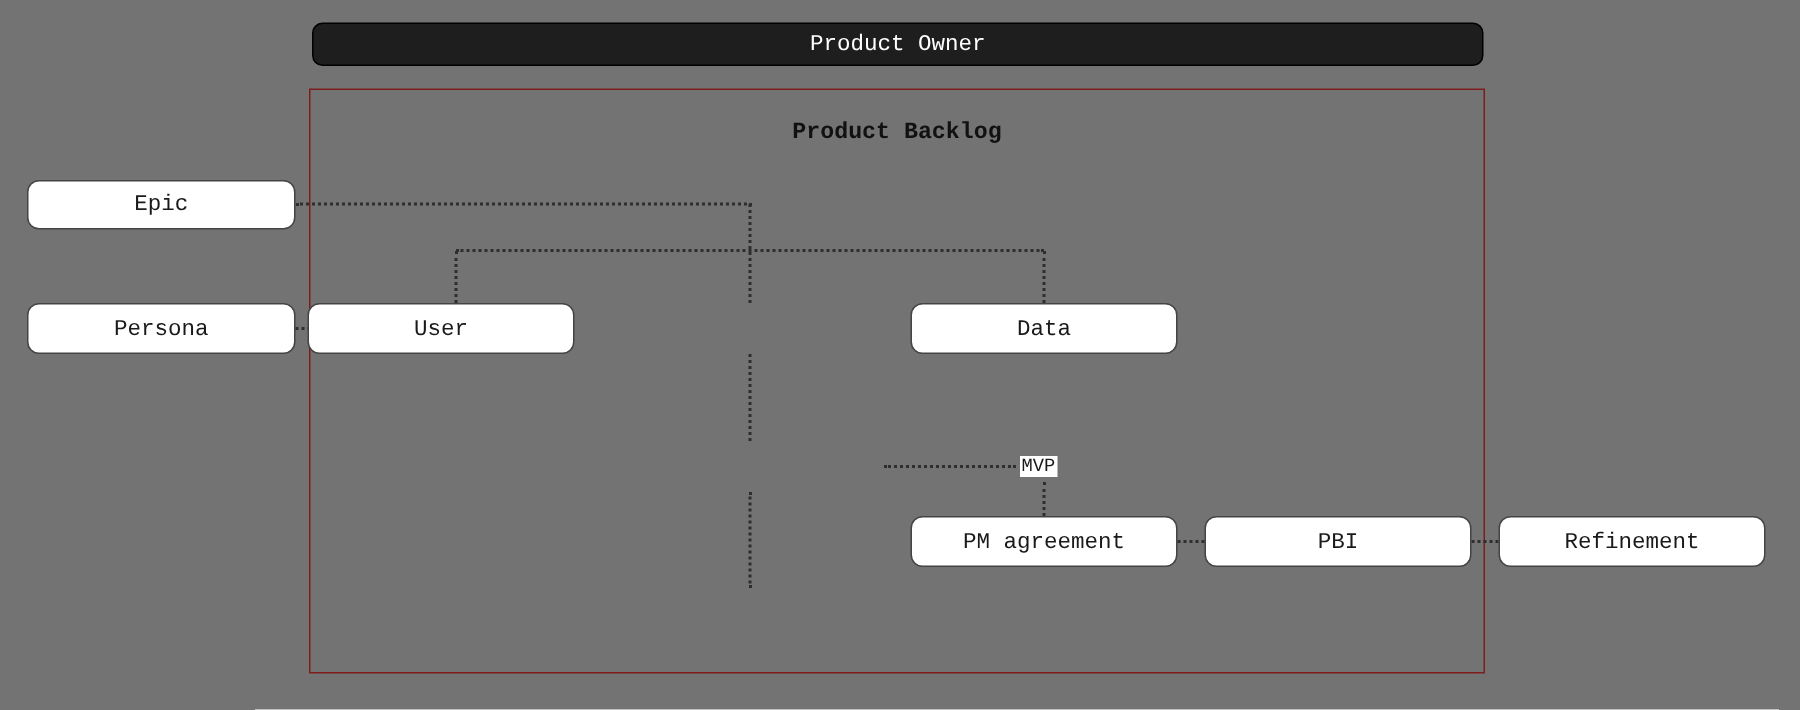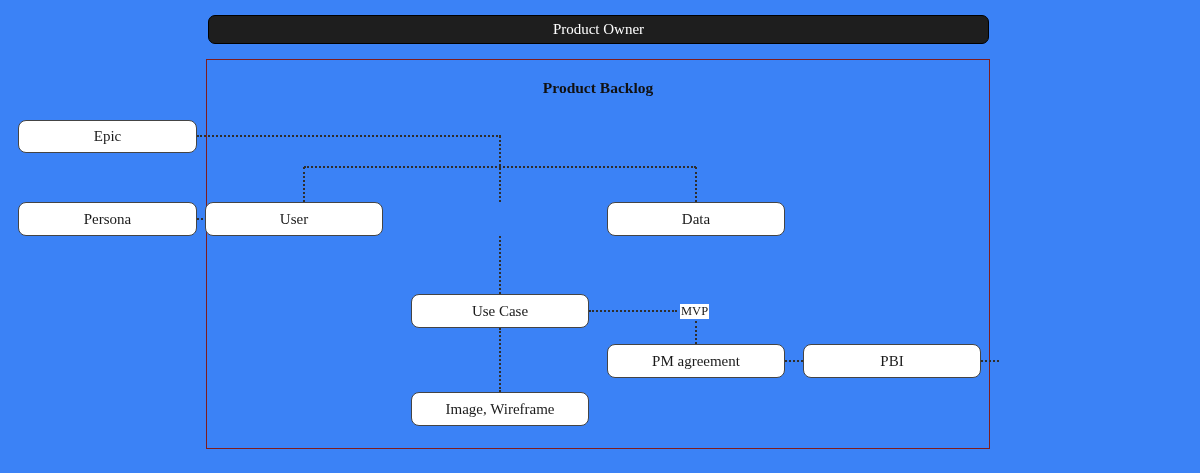--- a/index.html
+++ b/index.html
@@ -1,18 +1,18 @@
 <!DOCTYPE html>
 <html><head>
 <meta charset="utf-8">
 <style>
   html,body { margin:0; padding:0; background:#ffffff; }
   .canvas {
-    position:relative; width:1200px; height:473px; background:#3b82f6;
-    font-family:Liberation Serif, serif; overflow:hidden;
+    position:relative; width:1200px; height:473px; background:#737373;
+    font-family:Liberation Mono, monospace; overflow:hidden;
   }
   
   .po-bar {
     position:absolute; left:208px; top:15px; width:781px; height:29px;
     background:#1e1e1e; border:1px solid #000000; border-radius:7px;
     color:#ffffff; display:flex; align-items:center; justify-content:center;
     font-size:15px; box-sizing:border-box;
   }
   
   .backlog {
@@ -94,26 +94,23 @@
   </div>
   <div class="node" id="node-persona">
     <span>Persona</span>
   </div>
   <div class="node" id="node-user">
     <span>User</span>
   </div>
   <div class="node" id="node-data">
     <span>Data</span>
   </div>
-  <div class="node" id="node-use-case">
-    <span>Use Case</span>
-  </div>
   <div class="node" id="node-pm-agreement">
     <span>PM agreement</span>
   </div>
-  <div class="node" id="node-image-wireframe">
-    <span>Image, Wireframe</span>
-  </div>
   <div class="node" id="node-pbi">
     <span>PBI</span>
+  </div>
+  <div class="node" id="node-refinement">
+    <span>Refinement</span>
   </div>
 
 </div>
 
 </body></html>

